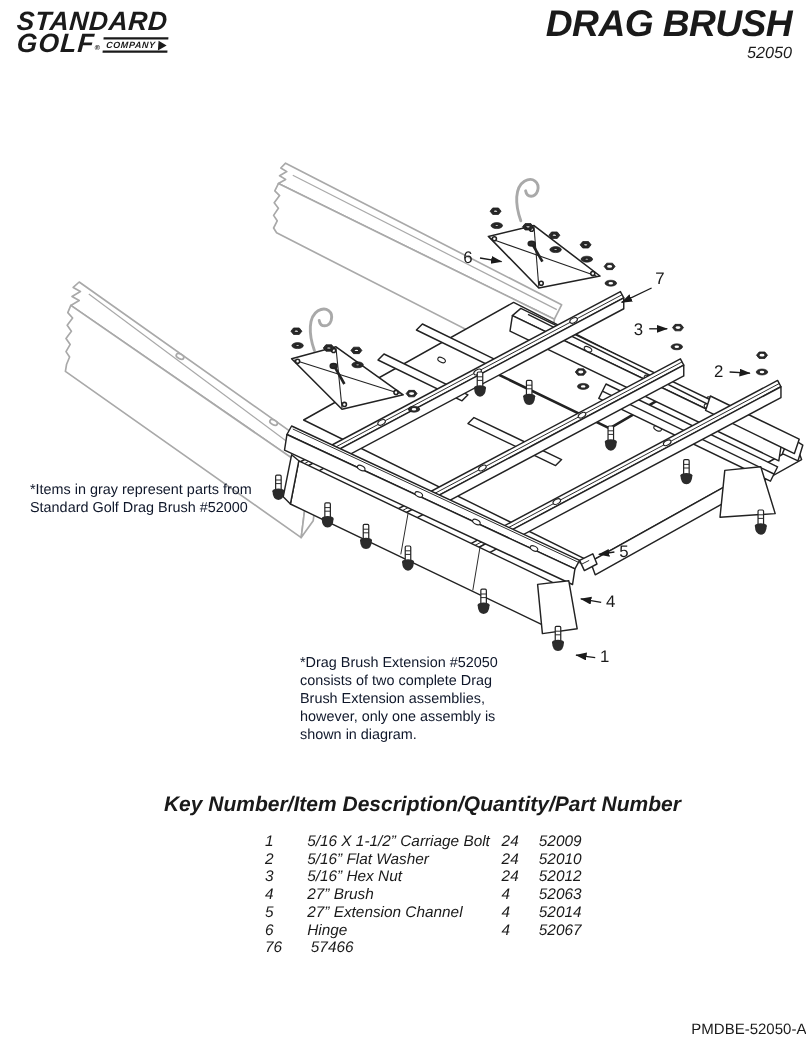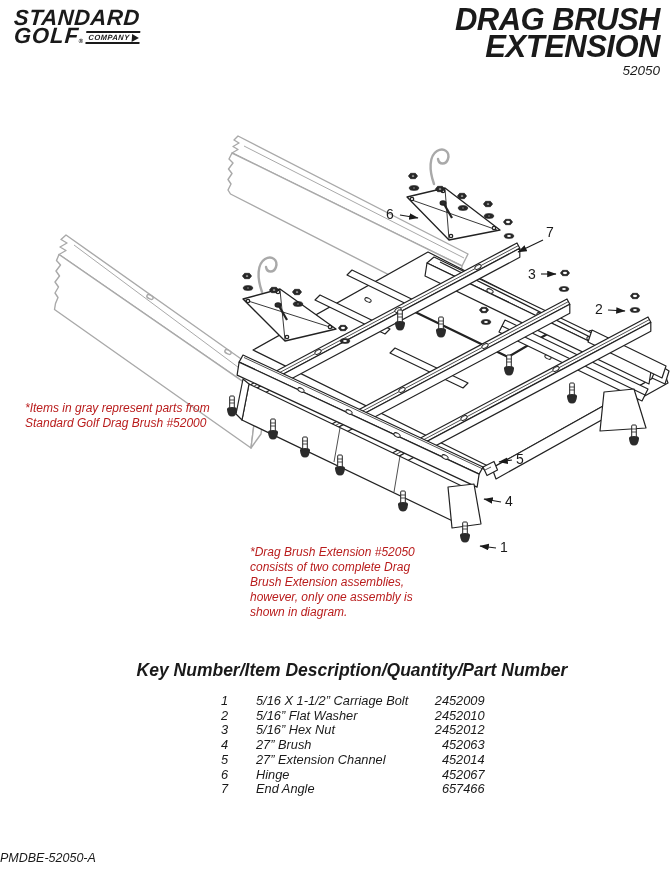--- a/index.html
+++ b/index.html
@@ -16,34 +16,34 @@
   .logo-reg{font-size:6px;font-weight:bold;margin:0 2px 1px 0;}
   .company-box{display:flex;align-items:center;border-top:2.5px solid #1a1a1a;border-bottom:2.5px solid #1a1a1a;padding:0 1px 0 3px;margin-bottom:1px;}
   .company-text{font-style:italic;font-weight:bold;font-size:7.5px;letter-spacing:.5px;}
   .flag-tri{width:0;height:0;border-left:7px solid #1a1a1a;border-top:4px solid transparent;border-bottom:4px solid transparent;margin-left:2px;}
   .address{position:absolute;left:146px;top:11px;font-style:italic;font-weight:bold;font-size:9px;line-height:10.5px;}
   .title-block{position:absolute;right:12px;top:6px;text-align:right;}
   .title-line{font-style:italic;font-weight:bold;font-size:31px;line-height:27px;letter-spacing:-.5px;}
   .title-num{font-style:italic;font-size:13.5px;margin-top:3px;}
   
   .diagram-svg{position:absolute;left:0;top:130px;width:672px;height:500px;}
-  .note{position:absolute;font-style:italic;font-size:12px;line-height:15px;color:#b91c1c;}
+  .note{position:absolute;font-size:12px;line-height:15px;color:#0f172a;}
   .note-gray{left:25px;top:401px;width:225px;}
   .note-assembly{left:250px;top:545px;width:192px;}
   
   .table-wrap{position:absolute;left:16px;top:660px;width:672px;}
   .table-head{text-align:center;font-style:italic;font-weight:bold;font-size:17.5px;}
   .rows{margin-top:13px;}
   .row{display:flex;font-style:italic;font-size:12.8px;line-height:14.7px;}
   .cell-key{width:62px;margin-left:150px;text-align:right;}
   .cell-desc{margin-left:28px;width:162px;}
-  .cell-qty{width:31px;text-align:right;}
+  .cell-qty{width:31px;}
   .cell-part{width:80px;}
   
-  .footer{position:absolute;top:851px;left:0;width:672px;text-align:left;font-style:italic;font-size:12.5px;}
+  .footer{position:absolute;top:851px;left:0;width:672px;text-align:right;font-size:12.5px;}
 </style>
 </head>
 <body>
 
 <div class="page">
 
   <div class="logo">
     <span class="logo-line1">STANDARD</span>
     <span class="logo-line2">
       <span class="logo-golf">GOLF</span>
@@ -51,21 +51,20 @@
       <span class="company-box">
         <span class="company-text">COMPANY</span>
         <span class="flag-tri"></span>
       </span>
     </span>
   </div>
 
 
   <div class="title-block">
     <div class="title-line">DRAG BRUSH</div>
-    <div class="title-line">EXTENSION</div>
     <div class="title-num">52050</div>
   </div>
 
   <svg class="diagram-svg" viewBox="0 130 672 500" xmlns="http://www.w3.org/2000/svg">
     <defs>
       <marker id="arr" markerWidth="9" markerHeight="8" refX="8" refY="3" orient="auto">
         <path d="M0,0 L8.5,3 L0,6 Z" fill="#1a1a1a"></path>
       </marker>
       <g id="boltup">
         <rect x="-2.3" y="-21" width="4.6" height="13.5" rx="1" fill="#fff" stroke="#222" stroke-width="1"></rect>
@@ -298,21 +297,20 @@
         <span class="cell-part">52014</span>
       </div>
       <div class="row">
         <span class="cell-key">6</span>
         <span class="cell-desc">Hinge</span>
         <span class="cell-qty">4</span>
         <span class="cell-part">52067</span>
       </div>
       <div class="row">
         <span class="cell-key">7</span>
-        <span class="cell-desc">End Angle</span>
         <span class="cell-qty">6</span>
         <span class="cell-part">57466</span>
       </div>
     </div>
   </div>
 
   <div class="footer">PMDBE-52050-A</div>
 
 </div>
 

